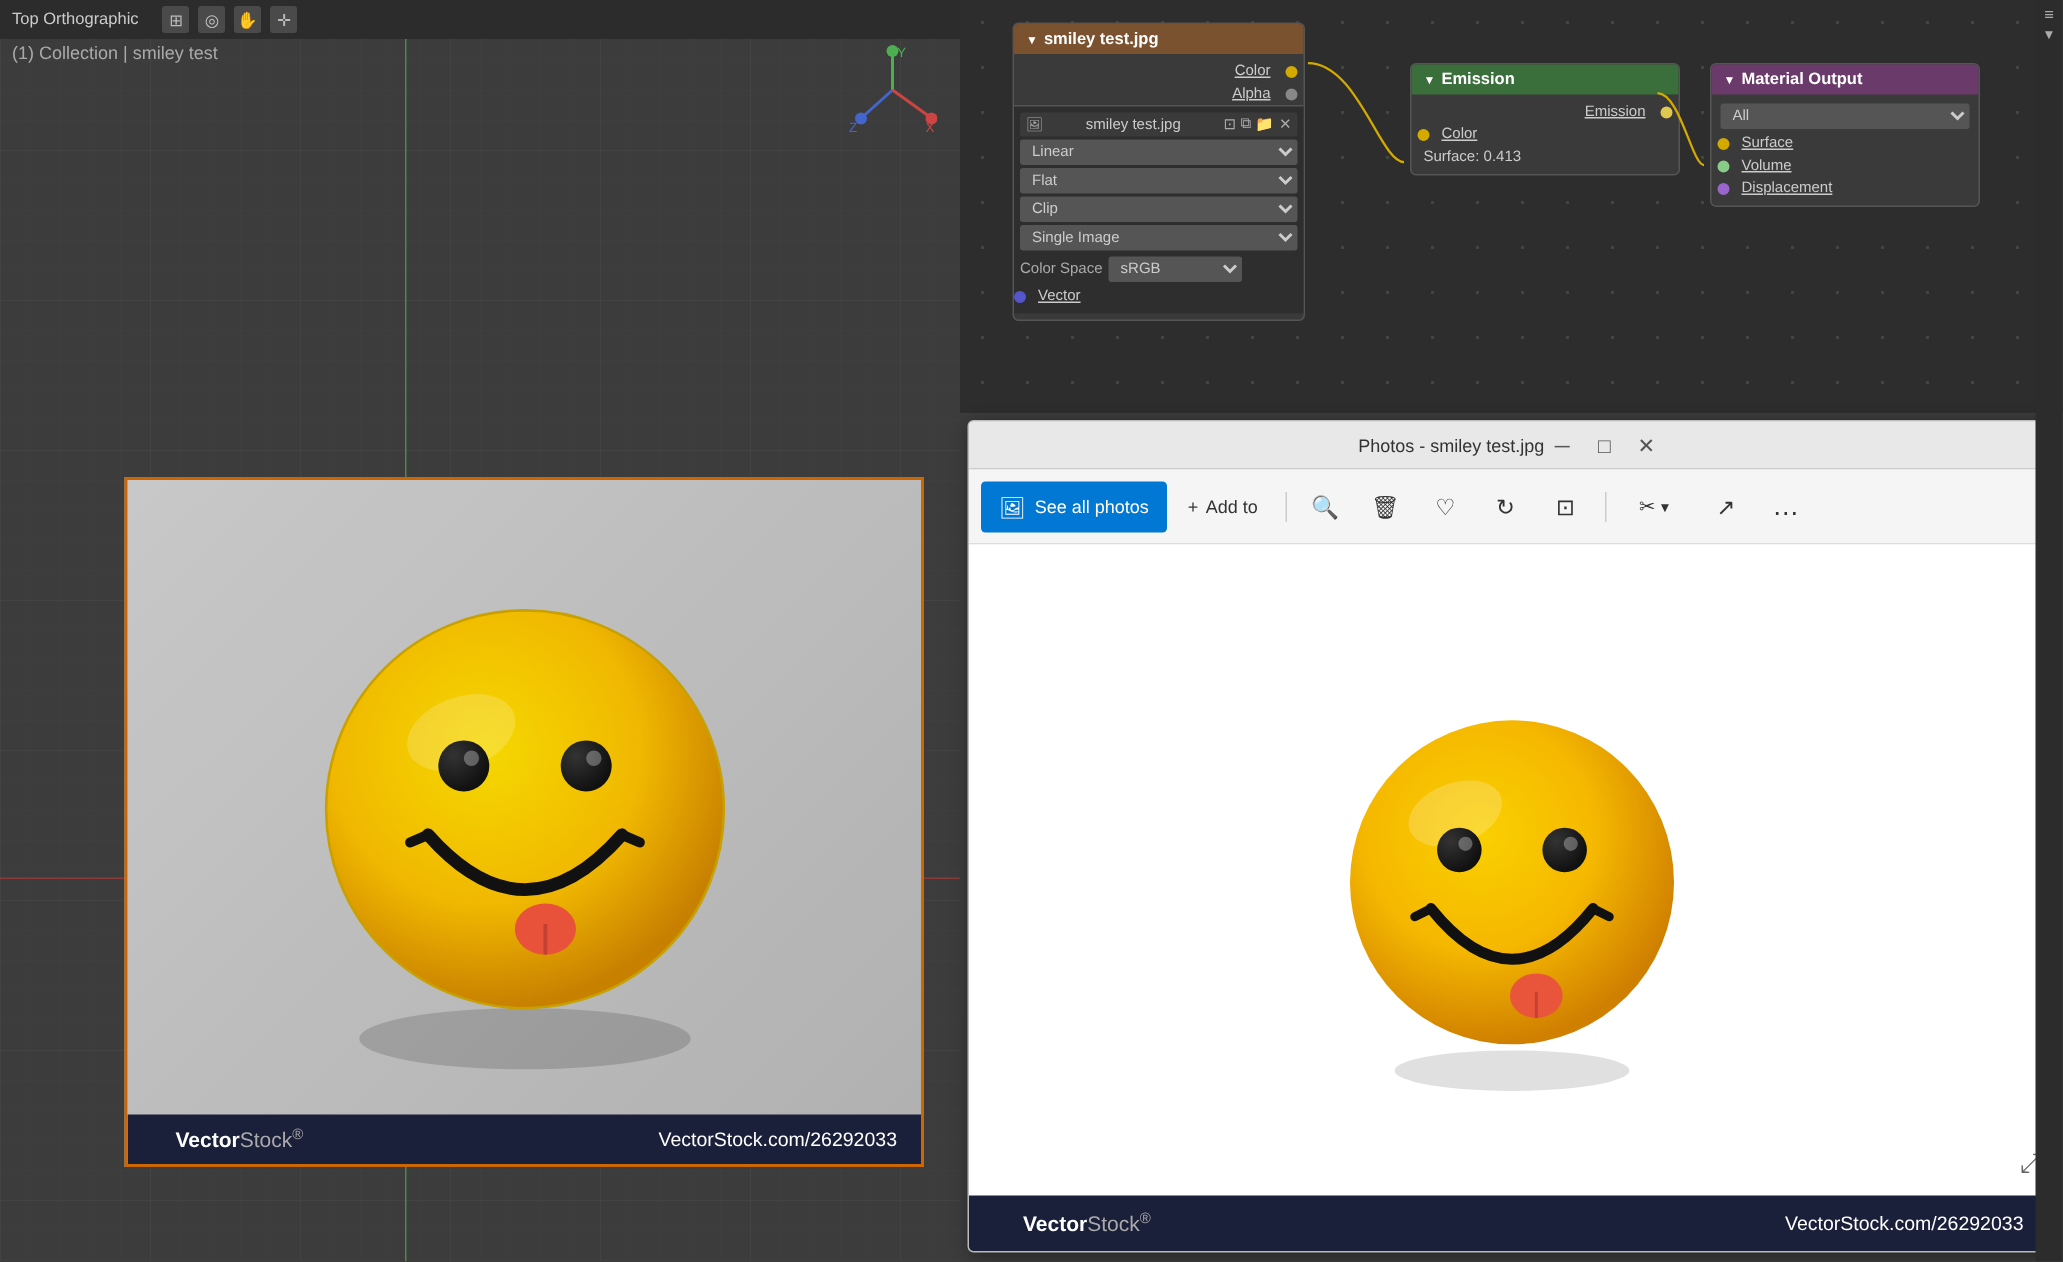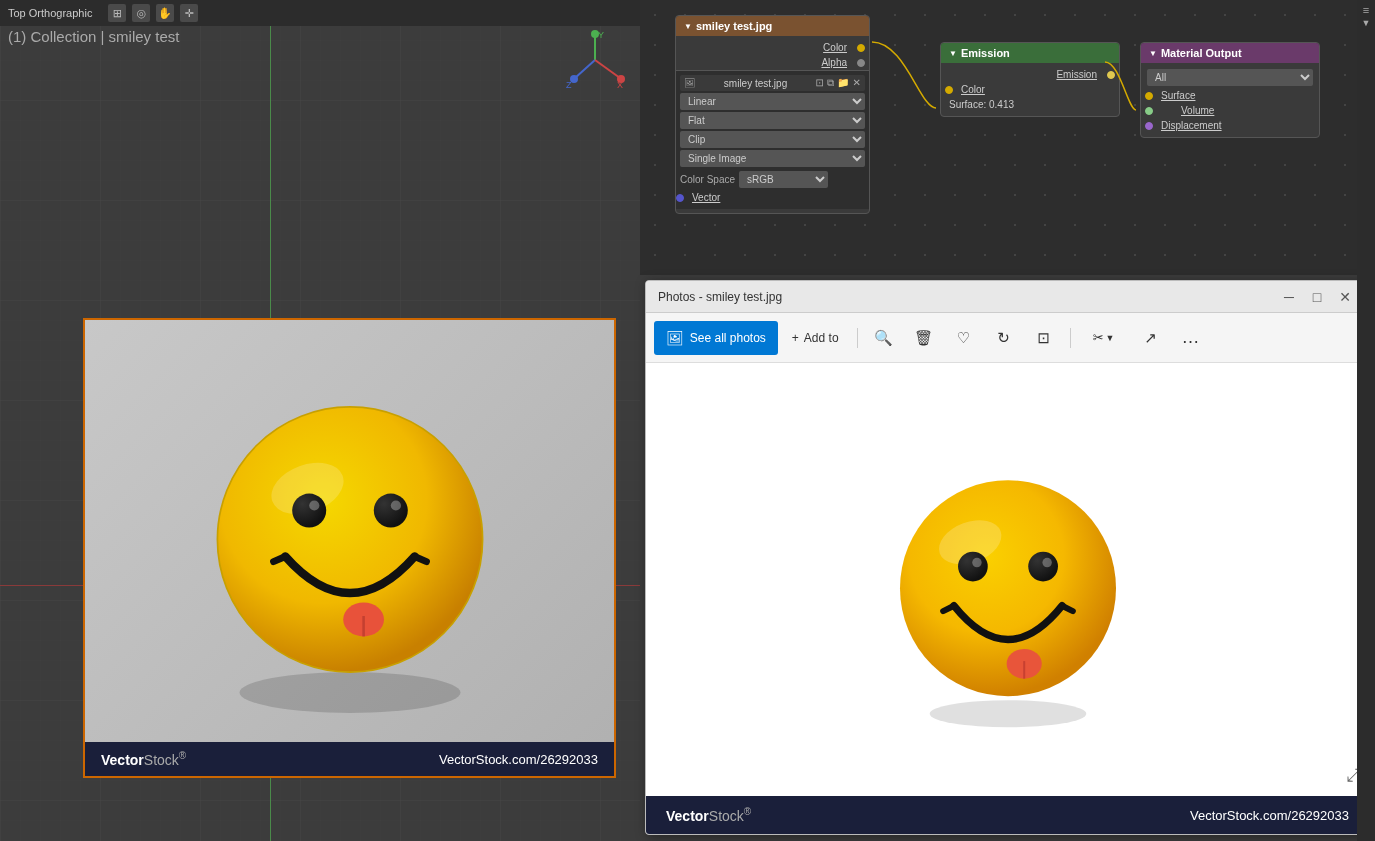--- a/index.html
+++ b/index.html
@@ -64,21 +64,21 @@
       justify-content: center;
       color: #bbb;
       font-size: 11px;
       cursor: pointer;
     }
 
     .collection-label {
       position: absolute;
       top: 28px; left: 8px;
       color: #aaa;
-      font-size: 15px;
+      font-size: 12px;
       z-index: 10;
     }
 
     
     .green-line-v {
       position: absolute;
       left: 270px;
       top: 0;
       width: 1px;
       height: 841px;
@@ -130,20 +130,21 @@
       display: flex;
       justify-content: space-between;
       align-items: center;
       padding: 8px 16px;
       font-size: 13px;
     }
 
     .vectorstock-logo {
       font-weight: bold;
       font-size: 14px;
+      margin-left: 16px;
     }
 
     .vectorstock-logo span {
       color: #aaa;
       font-weight: normal;
     }
 
     
     .node-editor {
       position: absolute;
@@ -296,21 +297,21 @@
       overflow: hidden;
     }
 
     .photos-titlebar {
       background: #e8e8e8;
       height: 32px;
       display: flex;
       align-items: center;
       padding: 0 12px;
       border-bottom: 1px solid #ccc;
-      justify-content: space-between;
+      justify-content: center;
       flex-shrink: 0;
     }
 
     .photos-titlebar-title {
       font-size: 12px;
       color: #333;
       font-weight: 500;
     }
 
     .photos-titlebar-controls {
@@ -663,21 +664,21 @@
           <select class="dropdown-select">
             <option>All</option>
           </select>
         </div>
         <div class="node-row" style="justify-content:flex-start;">
           <span class="node-socket socket-yellow" style="margin-left:-4px; margin-right:4px;"></span>
           <span style="color:#ccc; font-size:10px;">Surface</span>
         </div>
         <div class="node-row" style="justify-content:flex-start;">
           <span class="node-socket socket-yellow" style="background:#88cc88; border-color:#88cc88; margin-left:-4px; margin-right:4px;"></span>
-          <span style="color:#ccc; font-size:10px;margin-left:20px;">Volume</span>
+          <span style="color:#ccc; font-size:10px;">Volume</span>
         </div>
         <div class="node-row" style="justify-content:flex-start;">
           <span class="node-socket" style="background:#9966cc; border-color:#9966cc; margin-left:-4px; margin-right:4px;"></span>
           <span style="color:#ccc; font-size:10px;">Displacement</span>
         </div>
       </div>
     </div>
 
     <svg class="wire-svg">
 

